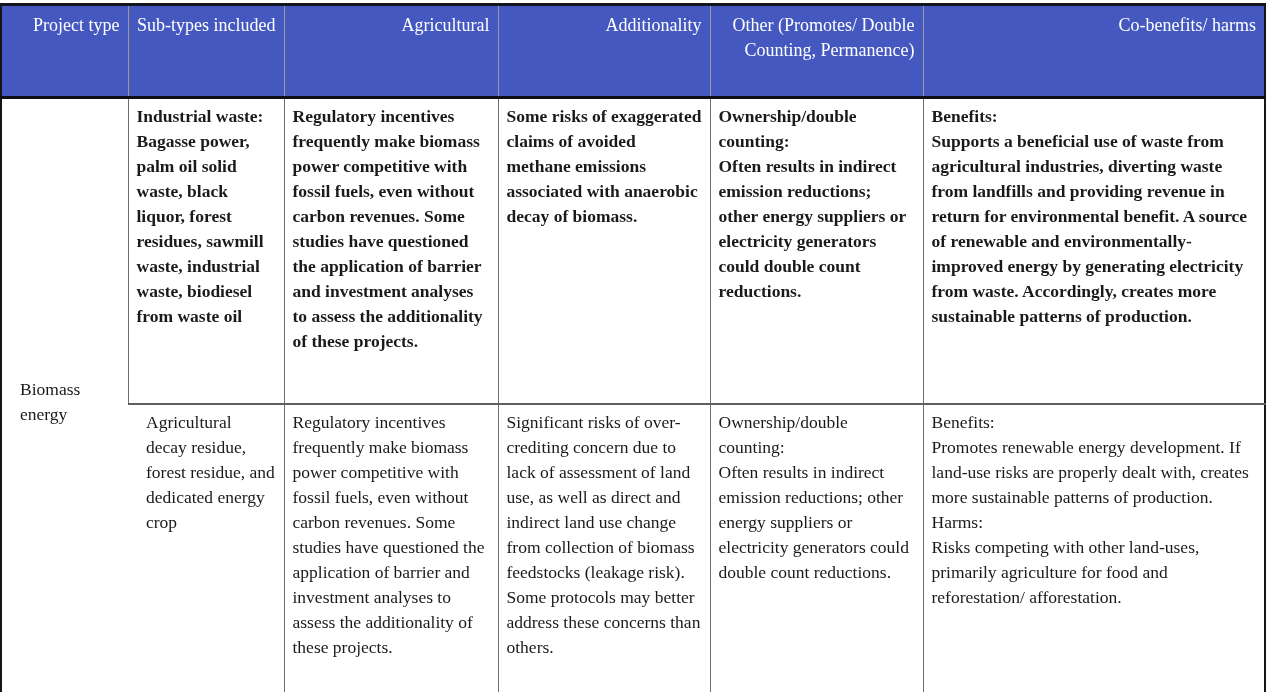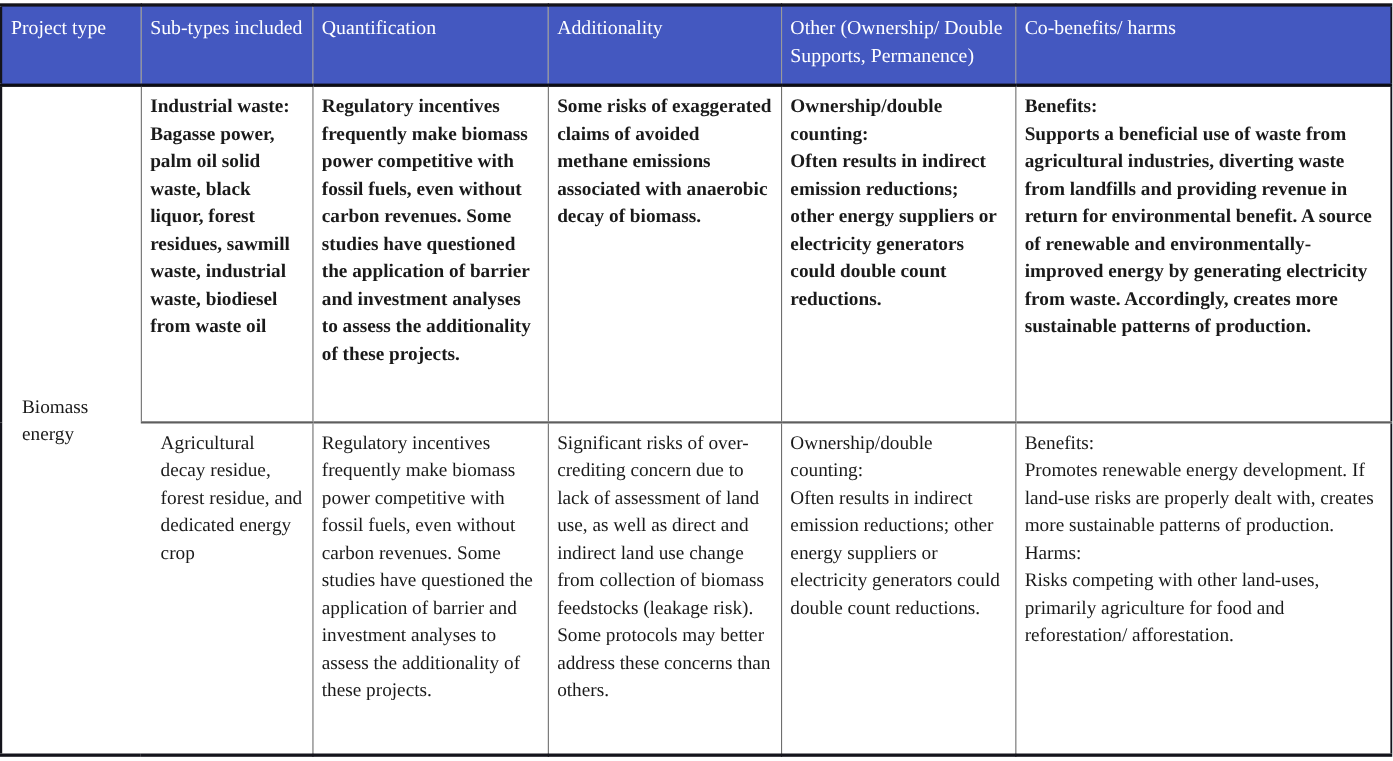--- a/index.html
+++ b/index.html
@@ -31,26 +31,26 @@
     border: 2px solid var(--outer-border);
     border-top: 3px solid var(--outer-border);
     border-bottom: 3px solid var(--outer-border);
   }
   thead th {
     background: var(--header-bg);
     color: var(--header-text);
     font-weight: normal;
     font-size: 18px;
     line-height: 25px;
-    text-align: left;
+    text-align: right;
     vertical-align: top;
     padding: 7px 8px 6px 8px;
     border-left: 1px solid var(--header-grid-line);
     border-bottom: 3px solid #0d0d14;
-    height: 73px;
+    height: 93px;
   }
   thead th:first-child { border-left: none; }
   tbody td {
     color: var(--body-text);
     font-size: 17.5px;
     line-height: 25px;
     vertical-align: top;
     padding: 5px 8px 5px 8px;
     border-left: 1px solid var(--grid-line);
     white-space: pre-line;
@@ -75,23 +75,23 @@
       <col style="width:156px">
       <col style="width:214px">
       <col style="width:212px">
       <col style="width:213px">
       <col style="width:342px">
     </colgroup>
     <thead>
       <tr>
         <th>Project type</th>
         <th>Sub-types included</th>
-        <th>Quantification</th>
+        <th>Agricultural</th>
         <th>Additionality</th>
-        <th>Other (Ownership/ Double Supports, Permanence)</th>
+        <th>Other (Promotes/ Double Counting, Permanence)</th>
         <th>Co-benefits/ harms</th>
       </tr>
     </thead>
     <tbody>
       <tr class="row-1">
         <td rowspan="2" class="project-type-cell">Biomass energy</td>
         <td class="body-cell">Industrial waste: Bagasse power, palm oil solid waste, black liquor, forest residues, sawmill waste, industrial waste, biodiesel from waste oil</td>
         <td class="body-cell">Regulatory incentives frequently make biomass power competitive with fossil fuels, even without carbon revenues. Some studies have questioned the application of barrier and investment analyses to assess the additionality of these projects.</td>
         <td class="body-cell">Some risks of exaggerated claims of avoided methane emissions associated with anaerobic decay of biomass.</td>
         <td class="body-cell">Ownership/double counting:

